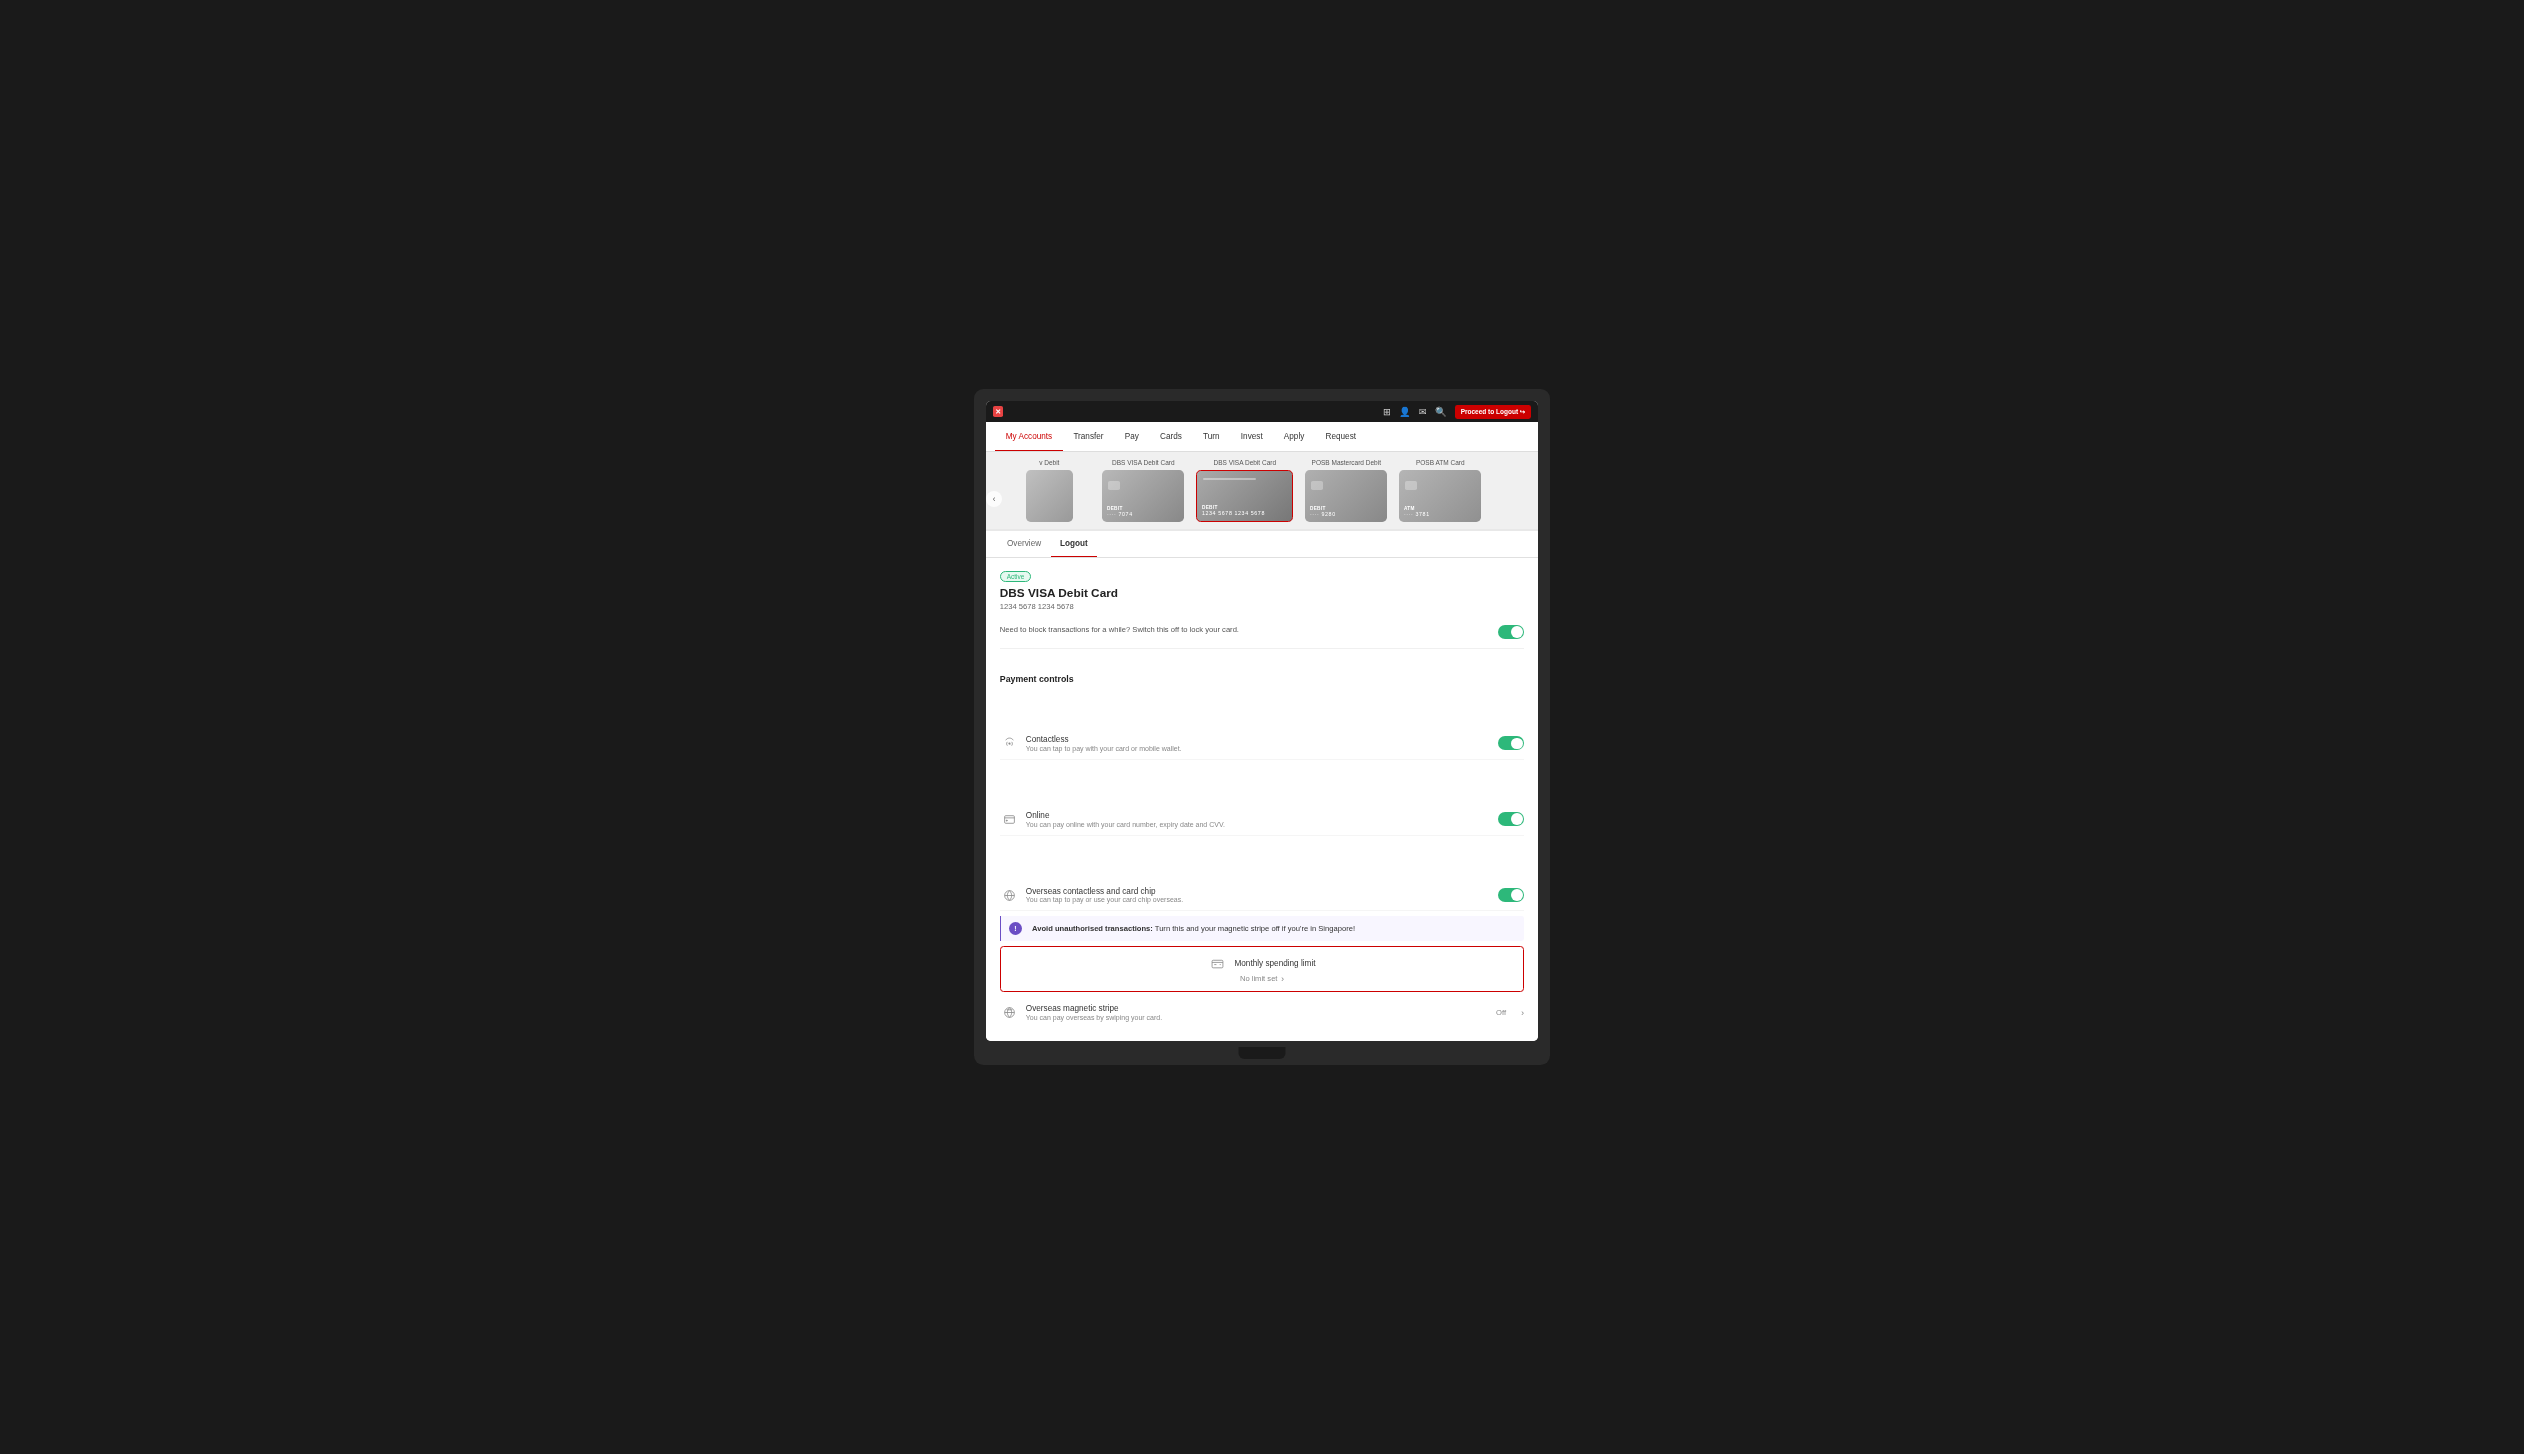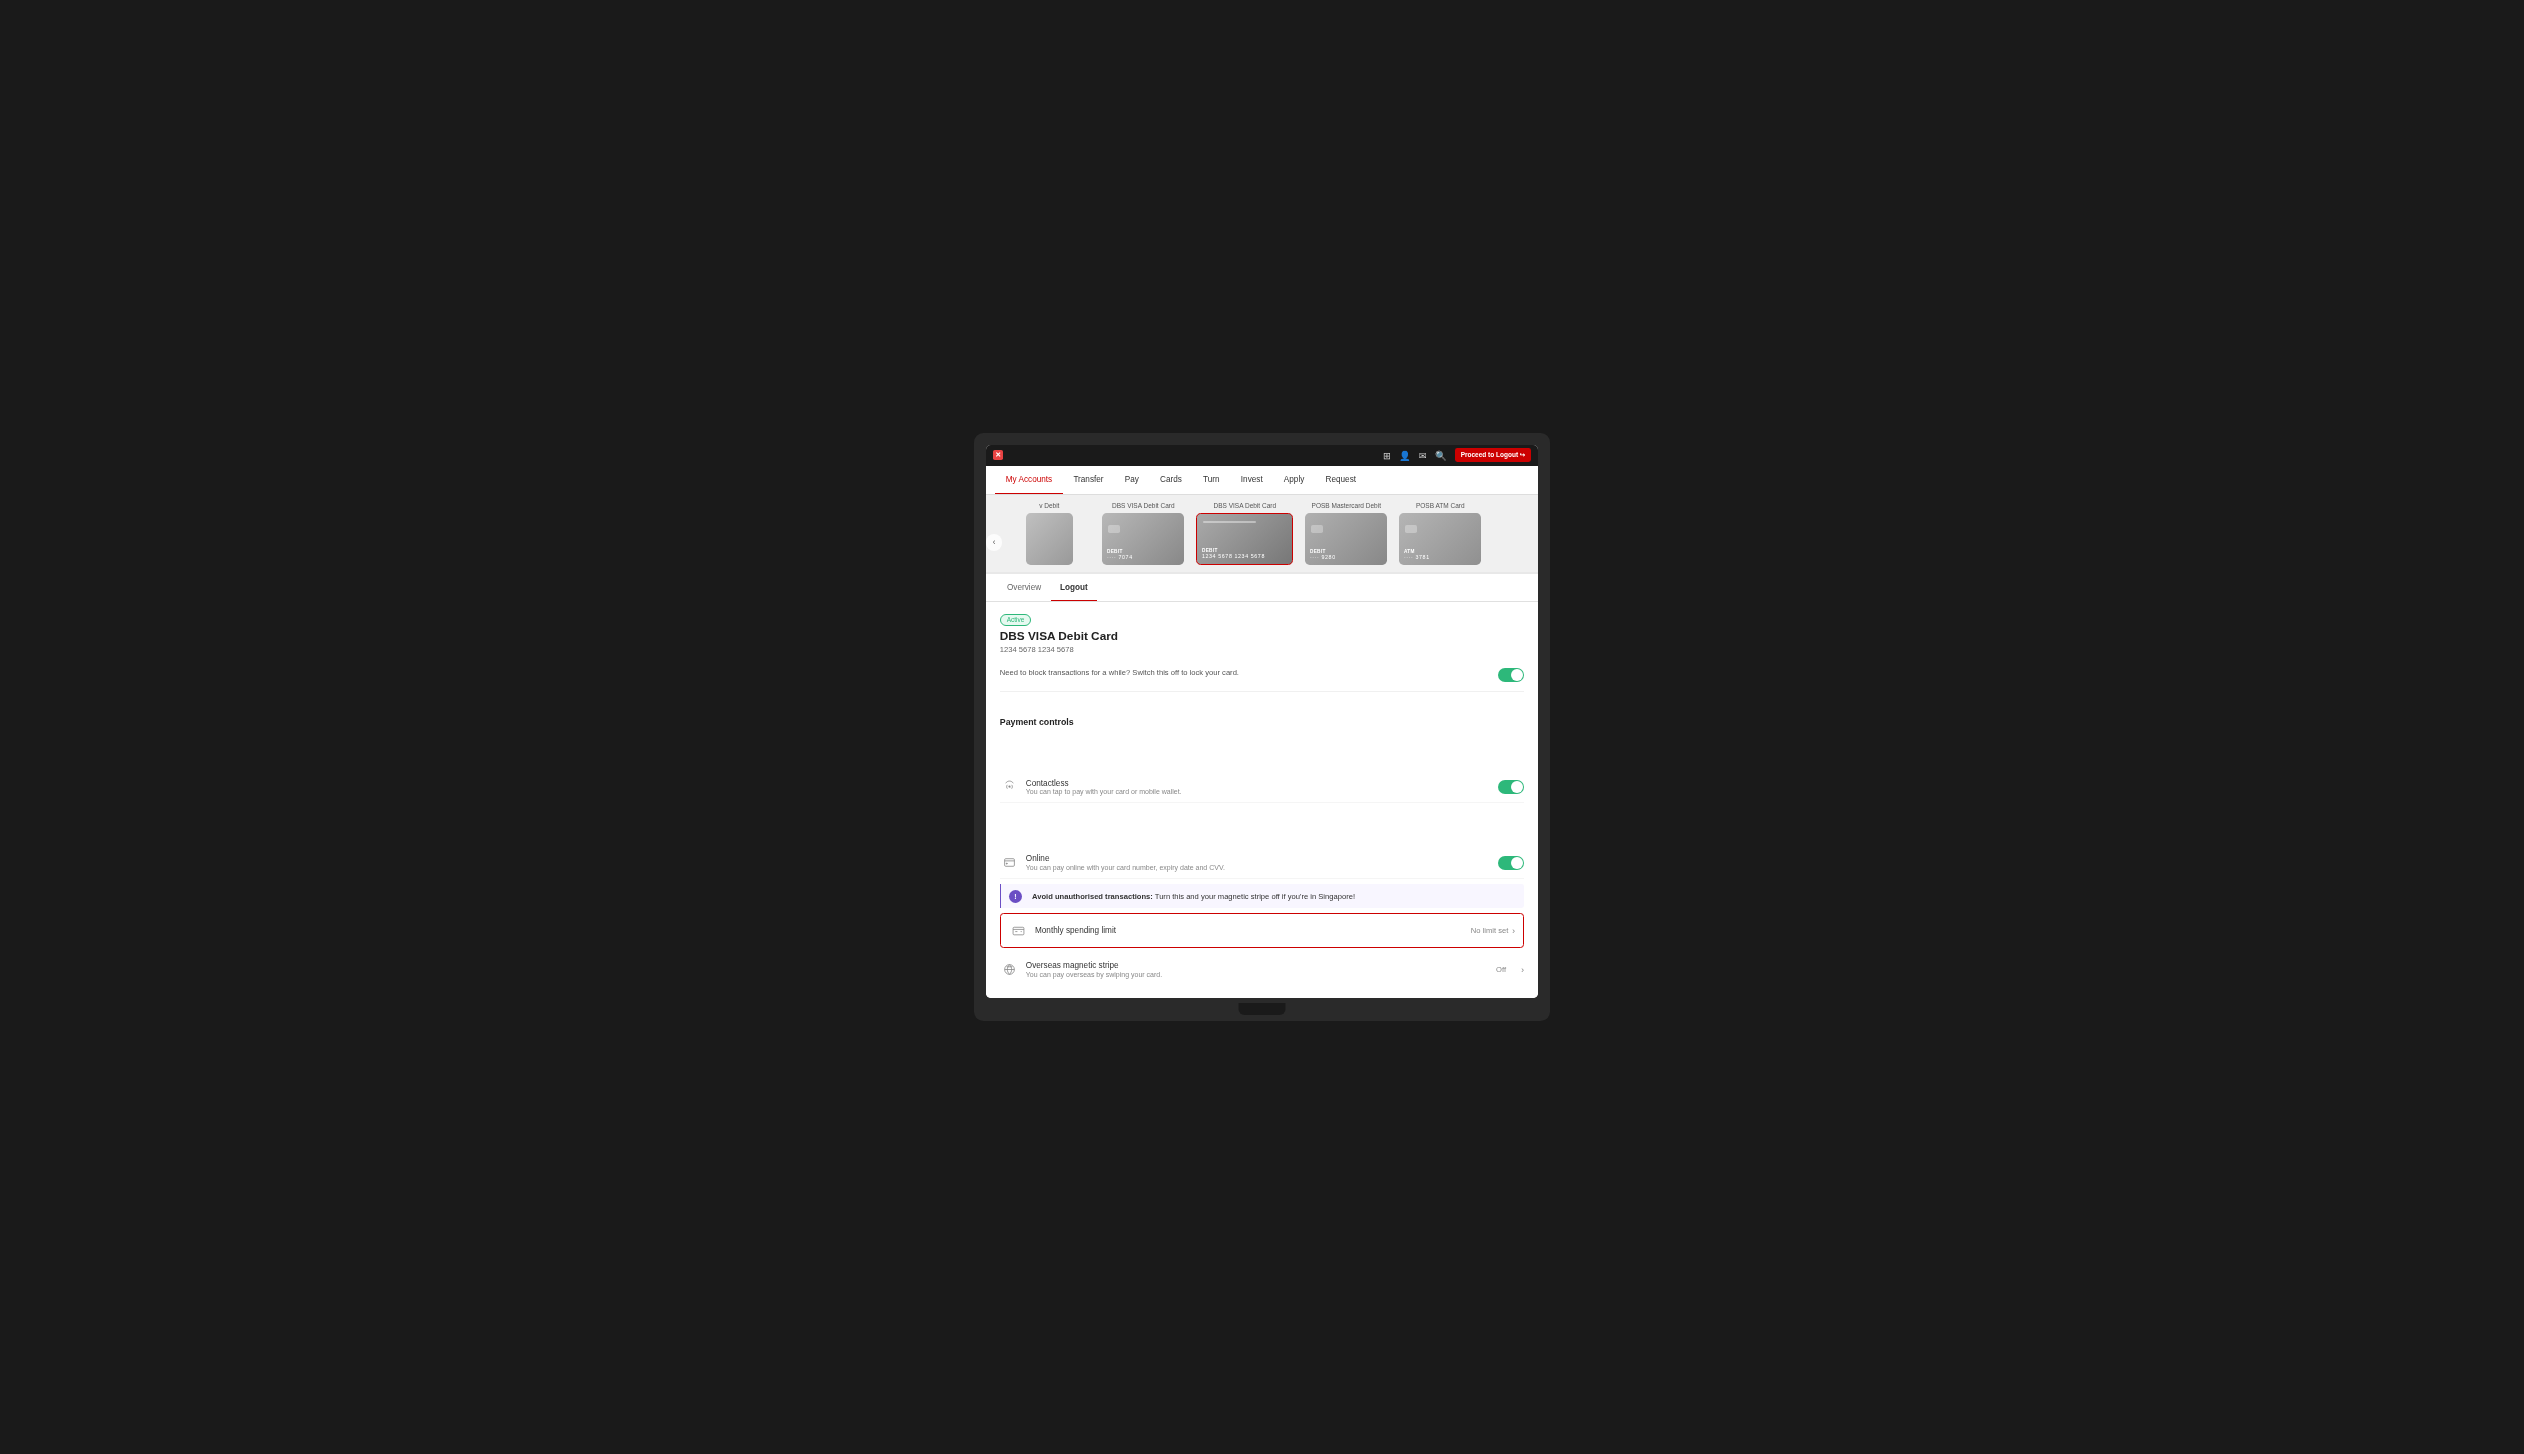--- a/index.html
+++ b/index.html
@@ -321,20 +321,21 @@
     .limit-row {
       display: flex;
       align-items: center;
       justify-content: space-between;
       padding: 7px 8.2px;
       border: 1.2px solid #cc0000;
       border-radius: 3.5px;
       margin: 4.7px 0;
       cursor: pointer;
       background: white;
+      flex-direction: column;
     }
     .limit-left {
       display: flex;
       align-items: center;
       gap: 7px;
     }
     .limit-icon {
       width: 19px;
       height: 19px;
       display: flex;
@@ -511,20 +512,35 @@
             </svg>
           </div>
           <div class="control-info">
             <div class="control-name">Online</div>
             <div class="control-desc">You can pay online with your card number, expiry date and CVV.</div>
           </div>
         </div>
         <div class="toggle-on"></div>
       </div>
 
+      <div class="control-row">
+        <div class="control-left">
+          <div class="control-icon">
+            <svg width="13" height="13" viewBox="0 0 24 24" fill="none" stroke="#888" stroke-width="1.5">
+              <circle cx="12" cy="12" r="9"></circle>
+              <path d="M12 3c-2.5 3-4 5.5-4 9s1.5 6 4 9M12 3c2.5 3 4 5.5 4 9s-1.5 6-4 9M3 12h18"></path>
+            </svg>
+          </div>
+          <div class="control-info">
+            <div class="control-name">Overseas contactless and card chip</div>
+            <div class="control-desc">You can tap to pay or use your card chip overseas.</div>
+          </div>
+        </div>
+        <div class="toggle-on"></div>
+      </div>
 
       <div class="warning-banner">
         <div class="warning-icon">!</div>
         <div class="warning-text">
           <strong>Avoid unauthorised transactions:</strong>
           <span> Turn this and your magnetic stripe off if you're in Singapore!</span>
         </div>
       </div>
 
       <div class="limit-row">

